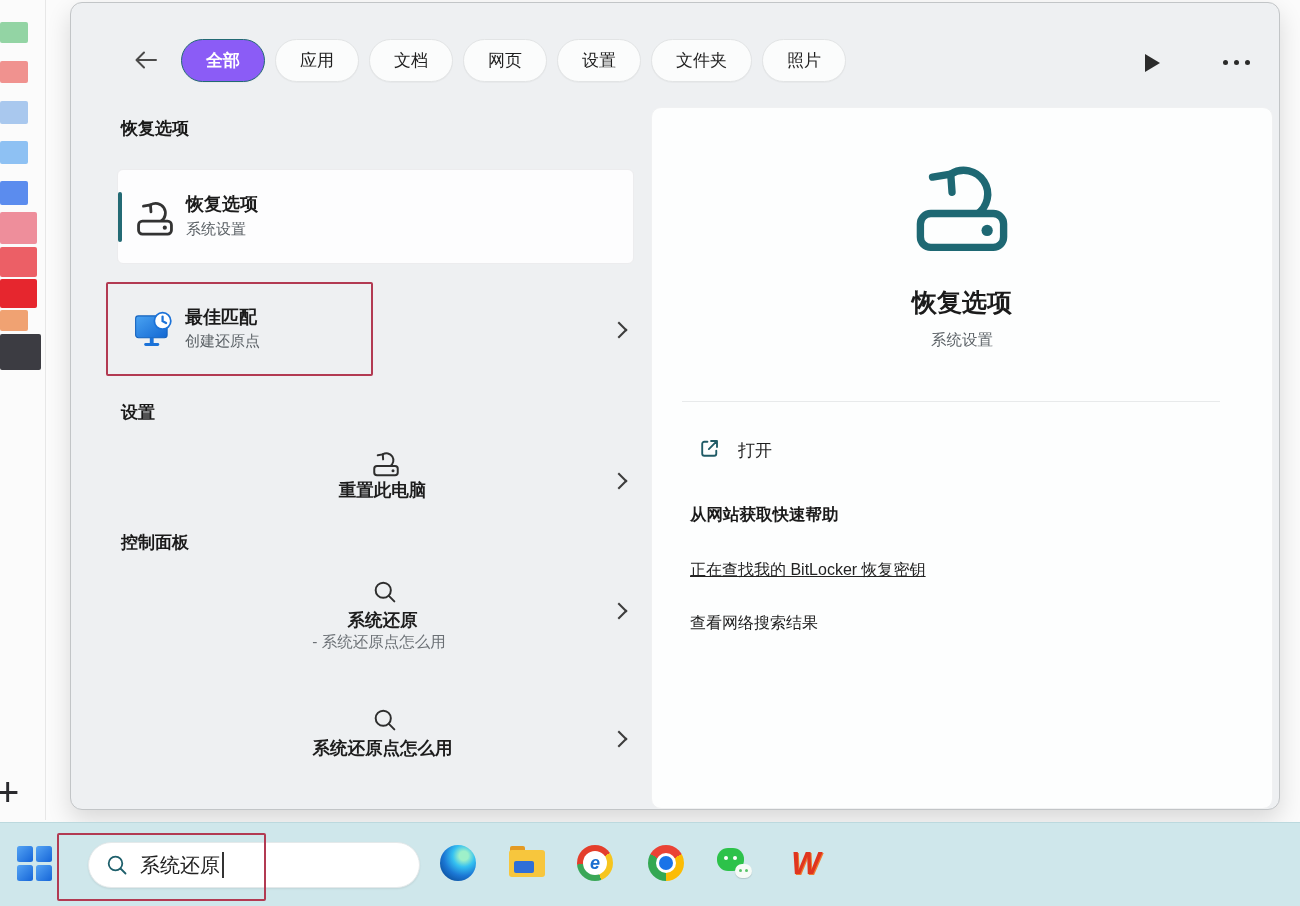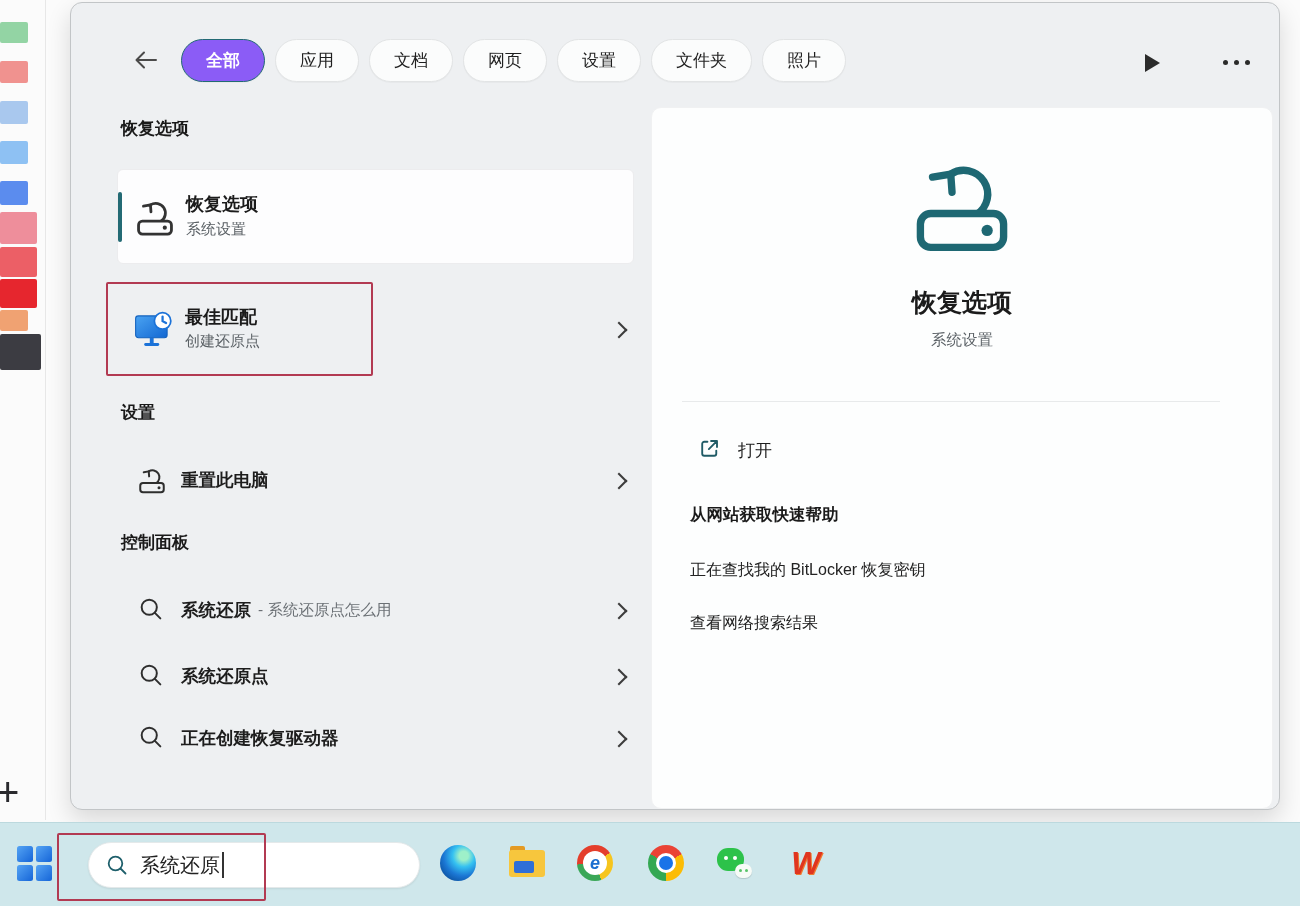--- a/index.html
+++ b/index.html
@@ -48,21 +48,21 @@
     display:flex;align-items:center;cursor:pointer;box-sizing:border-box;
   }
   .sel-bar{position:absolute;left:0;top:22px;width:4px;height:50px;border-radius:3px;background:#236a74;}
   .bm-icon{margin-left:16px;width:42px;height:42px;flex:0 0 auto;}
   .row-texts{margin-left:10px;display:flex;flex-direction:column;gap:5px;}
   .row-title{font-size:18px;font-weight:600;color:#1b1b1b;line-height:1.15;}
   .row-sub{font-size:15px;color:#5a6065;}
 
   .result-row{
     position:absolute;left:46px;width:517px;height:64px;display:flex;align-items:center;
-    cursor:pointer;box-sizing:border-box;border-radius:6px;
+    cursor:pointer;box-sizing:border-box;border-radius:6px;flex-direction:column;
   }
   .result-row .r-icon{margin-left:20px;width:30px;height:30px;flex:0 0 auto;color:#2e2e2e;}
   .result-row .r-label{margin-left:14px;font-size:17.5px;font-weight:700;color:#1d1d1d;}
   .result-row .r-suffix{margin-left:7px;font-size:15.5px;font-weight:400;color:#6b7075;}
   .chevron{
     position:absolute;left:496px;width:10px;height:10px;
     border-top:2px solid #3c3c3c;border-right:2px solid #3c3c3c;transform:rotate(45deg);
   }
   .cr-row{position:absolute;left:46px;top:279px;width:517px;height:94px;display:flex;align-items:center;cursor:pointer;}
   .cr-row .bm-icon{margin-left:16px;}
@@ -236,39 +236,29 @@
       <svg viewBox="0 0 24 24" width="28" height="28">
           <circle cx="10.5" cy="10.5" r="6.5" fill="none" stroke="#2e2e2e" stroke-width="1.7"></circle>
           <path d="M15.3 15.3 L20 20" stroke="#2e2e2e" stroke-width="1.7" stroke-linecap="round"></path>
         </svg>
     </span>
     <span class="r-label">系统还原</span>
     <span class="r-suffix">- 系统还原点怎么用</span>
     <span class="chevron" style="top:27px;"></span>
   </div>
 
-  <div class="result-row" style="top:641px;">
-    <span class="r-icon">
-      <svg viewBox="0 0 24 24" width="28" height="28">
-          <circle cx="10.5" cy="10.5" r="6.5" fill="none" stroke="#2e2e2e" stroke-width="1.7"></circle>
-          <path d="M15.3 15.3 L20 20" stroke="#2e2e2e" stroke-width="1.7" stroke-linecap="round"></path>
-        </svg>
-    </span>
-    <span class="r-label">系统还原点</span>
-    <span class="chevron" style="top:27px;"></span>
-  </div>
 
   <div class="result-row" style="top:703px;">
     <span class="r-icon">
       <svg viewBox="0 0 24 24" width="28" height="28">
           <circle cx="10.5" cy="10.5" r="6.5" fill="none" stroke="#2e2e2e" stroke-width="1.7"></circle>
           <path d="M15.3 15.3 L20 20" stroke="#2e2e2e" stroke-width="1.7" stroke-linecap="round"></path>
         </svg>
     </span>
-    <span class="r-label">正在创建恢复驱动器</span>
+    <span class="r-label">系统还原点怎么用</span>
     <span class="chevron" style="top:27px;"></span>
   </div>
 
   <div class="preview-panel">
     <div class="pv-icon">
       <svg viewBox="0 0 24 24" width="110" height="104">
         <path d="M9.4 5.1 A5.4 5.4 0 1 1 15.4 14.4" fill="none" stroke="#1e6873" stroke-width="1.7" stroke-linecap="round"></path>
         <path d="M9.4 5.1 l-4.2 0.7 M9.4 5.1 l0.3 4.2" fill="none" stroke="#1e6873" stroke-width="1.7" stroke-linecap="round"></path>
         <rect x="2.4" y="14.2" width="19.2" height="7.8" rx="2.4" fill="#fdfefe" stroke="#1e6873" stroke-width="1.7"></rect>
         <circle cx="17.8" cy="18.1" r="1.3" fill="#1e6873"></circle>
@@ -280,21 +270,21 @@
     <div class="pv-open">
       <span>
         <svg viewBox="0 0 24 24" width="25" height="25">
           <path d="M10 5.5 H7 A2 2 0 0 0 5 7.5 V17 A2 2 0 0 0 7 19 H16.5 A2 2 0 0 0 18.5 17 V14" fill="none" stroke="#205b66" stroke-width="1.8" stroke-linecap="round"></path>
           <path d="M13.5 4.8 h5.7 v5.7 M19 5 l-7.6 7.6" fill="none" stroke="#205b66" stroke-width="1.8" stroke-linecap="round" stroke-linejoin="round"></path>
         </svg>
       </span>
       <span class="ol">打开</span>
     </div>
     <div class="pv-help-header">从网站获取快速帮助</div>
-    <div class="pv-link" style="top:452px;">正在查找我的 BitLocker 恢复密钥</div>
+    <div class="pv-link" style="top:452px;text-decoration:underline;">正在查找我的 BitLocker 恢复密钥</div>
     <div class="pv-link" style="top:505px;">查看网络搜索结果</div>
   </div>
 </div>
 
 <div class="taskbar">
   <div class="start-btn">
       <i></i>
       <i></i>
       <i></i>
       <i></i>

